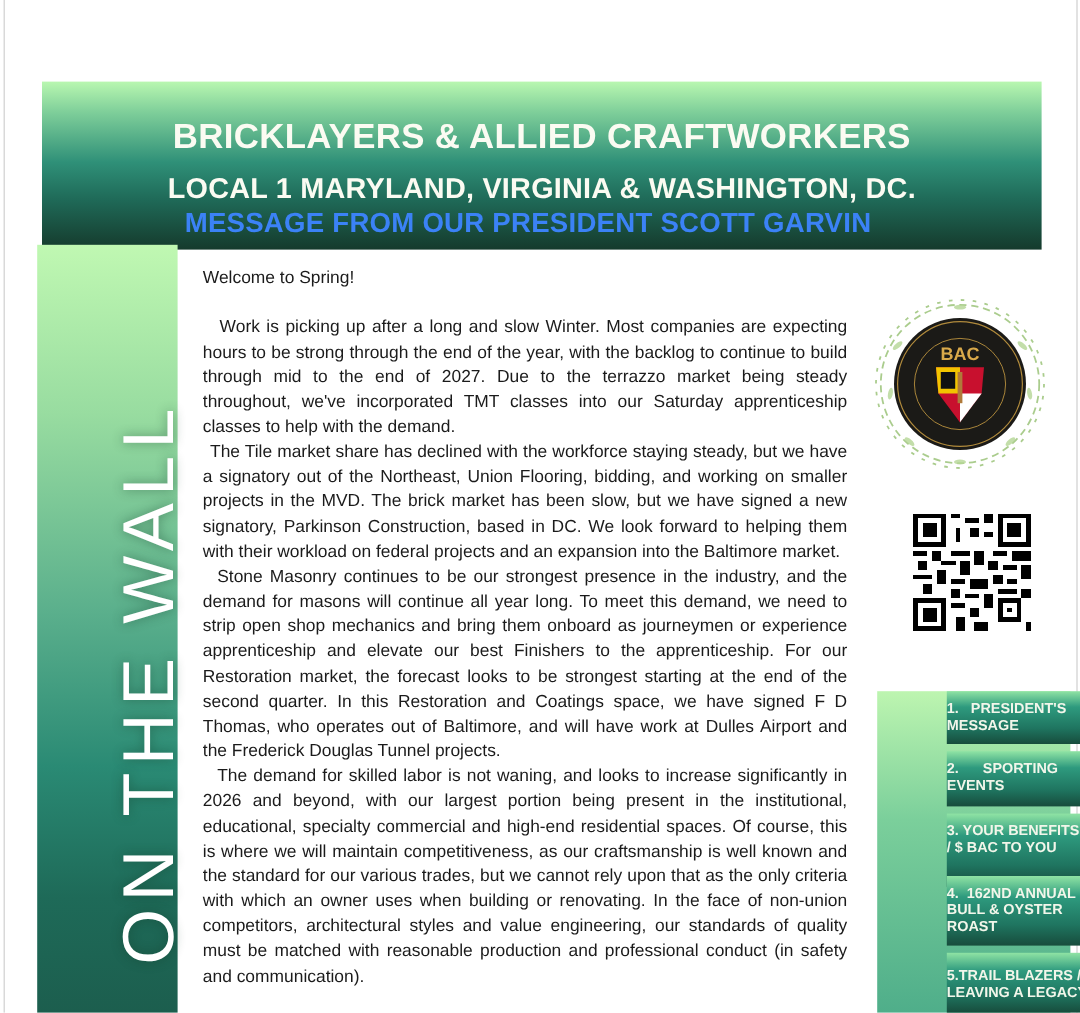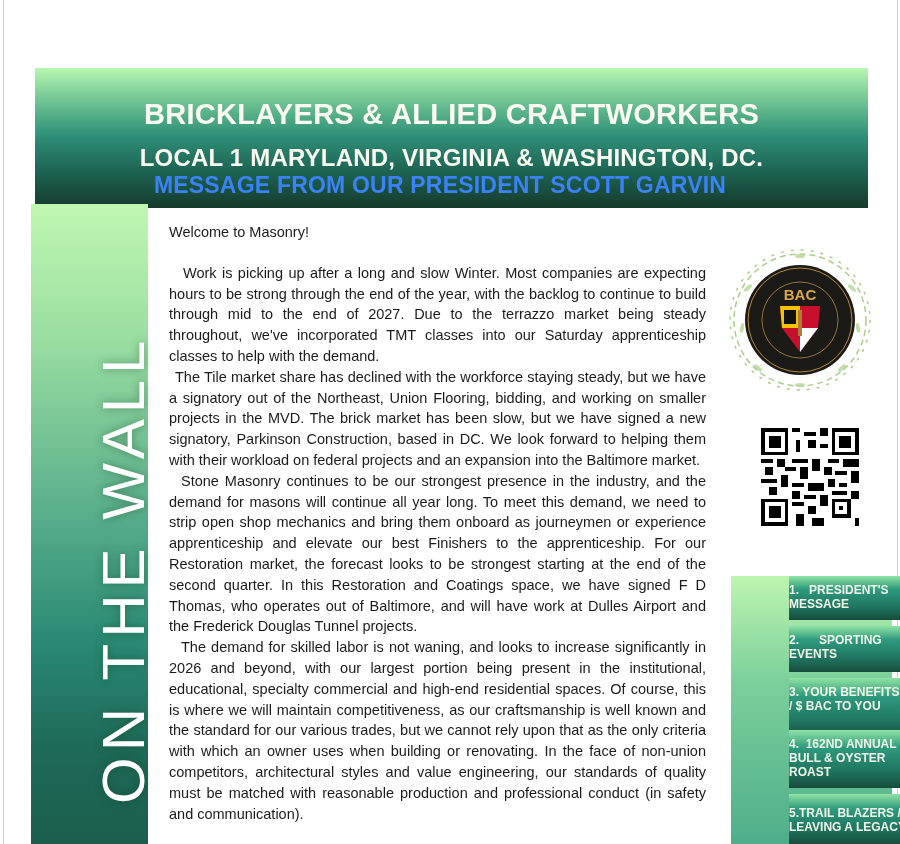--- a/index.html
+++ b/index.html
@@ -87,21 +87,21 @@
   <div class="header-subtitle">LOCAL 1 MARYLAND, VIRGINIA &amp; WASHINGTON, DC.</div>
 </div>
 
 <div class="section-heading">MESSAGE FROM OUR PRESIDENT SCOTT GARVIN</div>
 
 <div class="side-banner">
   <div class="side-banner-text">ON THE WALL</div>
 </div>
 
 <div class="article">
-  <p class="greeting">Welcome to Masonry!</p>
+  <p class="greeting">Welcome to Spring!</p>
   <p class="indent1">Work is picking up after a long and slow Winter. Most companies are expecting hours to be strong through the end of the year, with the backlog to continue to build through mid to the end of 2027. Due to the terrazzo market being steady throughout, we've incorporated TMT classes into our Saturday apprenticeship classes to help with the demand.</p>
   <p class="indent2">The Tile market share has declined with the workforce staying steady, but we have a signatory out of the Northeast, Union Flooring, bidding, and working on smaller projects in the MVD. The brick market has been slow, but we have signed a new signatory, Parkinson Construction, based in DC. We look forward to helping them with their workload on federal projects and an expansion into the Baltimore market.</p>
   <p class="indent3">Stone Masonry continues to be our strongest presence in the industry, and the demand for masons will continue all year long. To meet this demand, we need to strip open shop mechanics and bring them onboard as journeymen or experience apprenticeship and elevate our best Finishers to the apprenticeship. For our Restoration market, the forecast looks to be strongest starting at the end of the second quarter. In this Restoration and Coatings space, we have signed F D Thomas, who operates out of Baltimore, and will have work at Dulles Airport and the Frederick Douglas Tunnel projects.</p>
   <p class="indent3">The demand for skilled labor is not waning, and looks to increase significantly in 2026 and beyond, with our largest portion being present in the institutional, educational, specialty commercial and high-end residential spaces. Of course, this is where we will maintain competitiveness, as our craftsmanship is well known and the standard for our various trades, but we cannot rely upon that as the only criteria with which an owner uses when building or renovating. In the face of non-union competitors, architectural styles and value engineering, our standards of quality must be matched with reasonable production and professional conduct (in safety and communication).</p>
 </div>
 
 <div class="logo">
   <svg width="144" height="144" viewBox="0 0 144 144">
     <g stroke="#9cc47a" stroke-width="1.5" fill="none" opacity="0.85">
       <circle cx="72" cy="72" r="66" stroke-dasharray="6 4"></circle>

